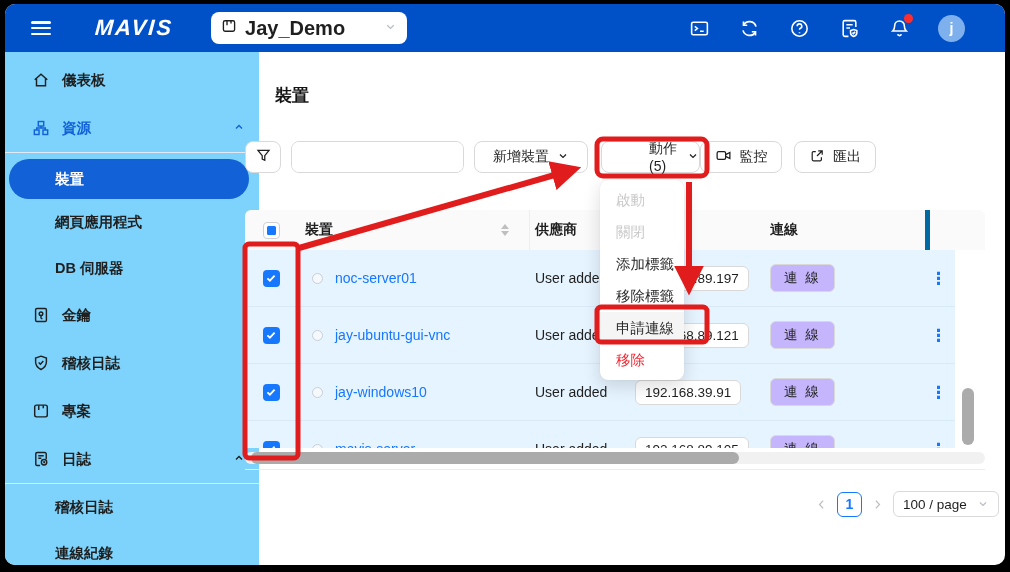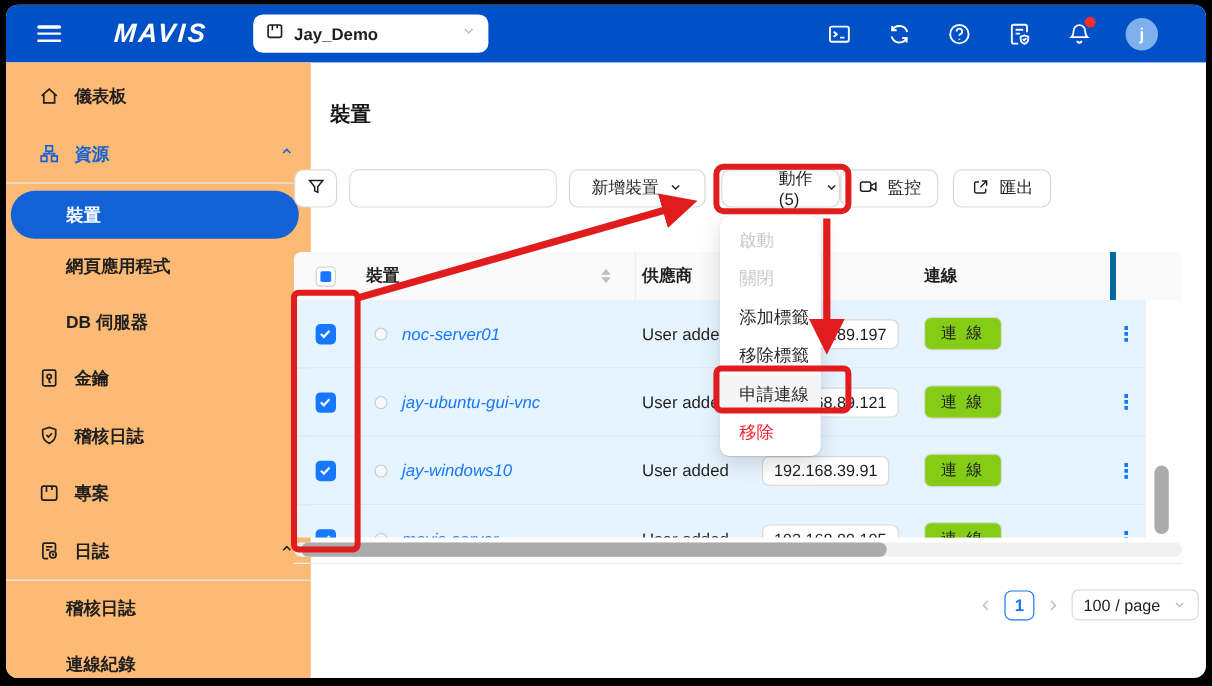--- a/index.html
+++ b/index.html
@@ -11,33 +11,33 @@
   
   .topbar { position:absolute; left:0; top:0; right:0; height:48px; background:#0050c8;
     display:flex; align-items:center; color:#fff; }
   .hamburger { width:20px; height:14px; margin-left:26px; display:flex; flex-direction:column;
     justify-content:space-between; cursor:pointer; }
   .hamburger span { display:block; height:2.5px; background:#fff; border-radius:2px; }
   .logo { margin-left:44px; font-size:22px; font-weight:800; letter-spacing:2px;
     font-style:italic; transform:skewX(-4deg); }
   .proj-select { margin-left:38px; width:196px; height:32px; background:#fff; border-radius:8px;
     display:flex; align-items:center; padding:0 10px; color:#1f1f1f; cursor:pointer; }
-  .proj-select .plabel { font-size:14px; font-weight:600; margin-left:8px; }
+  .proj-select .plabel { font-size:20px; font-weight:600; margin-left:8px; }
   .proj-select .chev { margin-left:auto; color:#b9bdc4; }
   .top-actions { margin-left:auto; display:flex; align-items:center; gap:28px; margin-right:40px; }
   .tb-icon { width:22px; height:22px; position:relative; cursor:pointer; display:flex;
     align-items:center; justify-content:center; }
   .badge-dot { position:absolute; right:-3px; top:-3px; width:9px; height:9px;
     background:#ff2e2e; border-radius:50%; }
   .avatar { width:27px; height:27px; border-radius:50%; background:#7fb0ee; color:#fff;
     font-size:14px; font-weight:700; display:flex; align-items:center; justify-content:center;
     cursor:pointer; }
 
   
-  .sidebar { position:absolute; left:0; top:48px; bottom:0; width:254px; background:#fdba74;
+  .sidebar { position:absolute; left:0; top:48px; bottom:0; width:254px; background:#7dd3fc;
     padding-top:4px; }
   .side-item { height:48px; display:flex; align-items:center; padding:0 14px 0 27px;
     font-size:14.5px; font-weight:600; color:#1f1f1f; cursor:pointer; }
   .side-item .s-icon { width:18px; height:18px; margin-right:12px; display:flex;
     align-items:center; justify-content:center; flex:0 0 18px; }
   .side-item .s-chev { margin-left:auto; }
   .side-item.active-parent { color:#1261d6; }
   .side-sub { border-top:1px solid #e3e9f1; }
   .sub-item { height:46px; display:flex; align-items:center; padding-left:50px;
     font-size:14.5px; font-weight:600; color:#1f1f1f; cursor:pointer; }
@@ -76,31 +76,31 @@
   .sorter { margin-left:auto; display:flex; flex-direction:column; gap:2px; margin-right:8px; }
   .sorter i { display:block; width:0; height:0; border-left:4.5px solid transparent;
     border-right:4.5px solid transparent; }
   .sorter .up { border-bottom:5px solid #bfbfbf; }
   .sorter .dn { border-top:5px solid #bfbfbf; }
   .tbody { height:198px; overflow:hidden; }
   .trow { height:57px; display:flex; align-items:center; width:710px; background:#e6f4ff;
     border-bottom:1px solid #d9e9f7; }
   .td { display:flex; align-items:center; height:100%; }
   .td-check { flex:0 0 52px; justify-content:center; }
-  .td-device { flex:0 0 233px;font-style:italic; }
+  .td-device { flex:0 0 233px; }
   .td-vendor { flex:0 0 105px; padding-left:5px; font-size:14px; color:#1f1f1f; white-space:nowrap; overflow:hidden; }
   .td-ip { flex:0 0 130px; }
   .td-conn { flex:0 0 165px; padding-left:5px; }
   .td-menu { flex:1 1 auto; justify-content:flex-end; padding-right:12px; }
   .status-dot { width:11px; height:11px; border-radius:50%; border:1.5px solid #c9ced6;
     background:#f6f9fc; margin-left:15px; }
   .dev-link { margin-left:12px; font-size:14px; color:#1677ff; cursor:pointer; }
   .ip-box { border:1px solid #d9d9d9; border-radius:6px; background:#fff; padding:4px 9px;
     font-size:13.5px; color:#1f1f1f; white-space:nowrap; }
-  .conn-btn { border:1px solid #d9d9d9; border-radius:6px; background:#84cc16; padding:4px 13px;
+  .conn-btn { border:1px solid #d9d9d9; border-radius:6px; background:#c4b5fd; padding:4px 13px;
     font-size:13.5px; color:#1f1f1f; letter-spacing:2px; cursor:pointer; white-space:nowrap; }
   .dots { color:#1677ff; font-size:17px; font-weight:700; cursor:pointer; line-height:1; }
   .hscroll { width:740px; height:12px; margin-top:4px; background:#f1f1f1; border-radius:6px; }
   .hscroll .thumb { width:488px; height:12px; margin-left:6px; background:#ababab;
     border-radius:6px; cursor:pointer; }
   .table-bottom { width:740px; height:1px; background:#ededed; margin-top:5px; }
   .vscroll-thumb { position:absolute; left:957px; top:384px; width:12px; height:57px;
     background:#ababab; border-radius:6px; cursor:pointer; }
 
   

